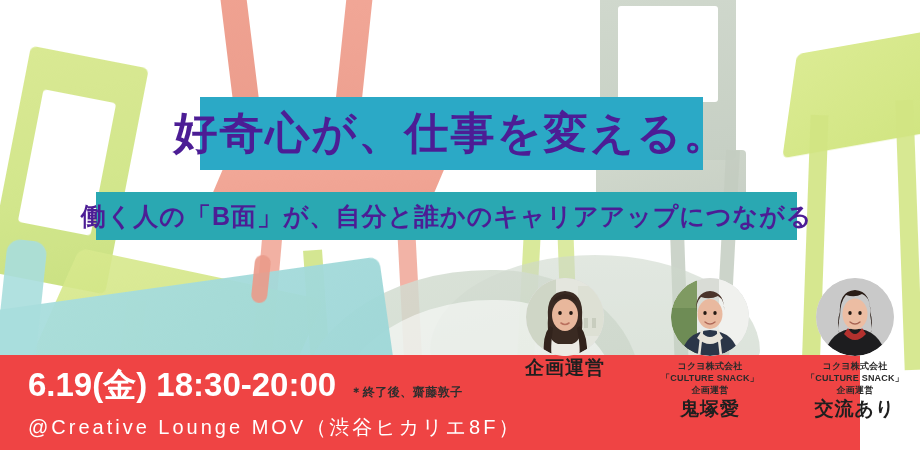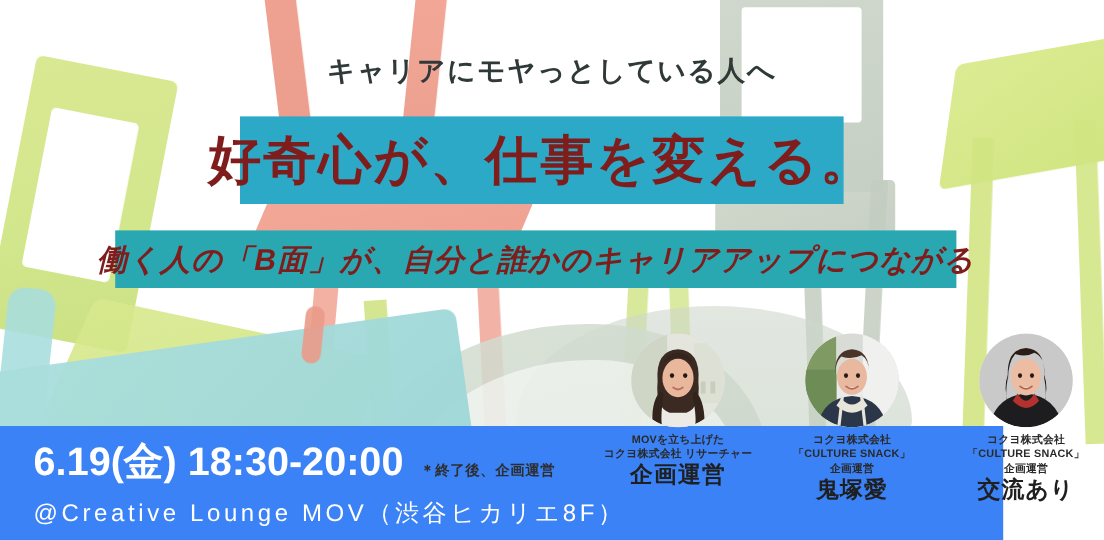--- a/index.html
+++ b/index.html
@@ -238,64 +238,64 @@
     width: 503px; height: 73px;
     background: #2ba9c6;
   }
   .headline-text {
     position: absolute;
     left: 0; top: 0;
     width: 100%; height: 100%;
     display: flex;
     align-items: center;
     justify-content: center;
-    color: #7f1d1d;
+    color: #4c1d95;
     font-size: 44px;
     font-weight: 700;
     letter-spacing: 2px;
     white-space: nowrap;
   }
   .sub-band {
     position: absolute;
     left: 96px; top: 192px;
     width: 701px; height: 48px;
     background: #2aa8b2;
   }
   .sub-text {
     position: absolute;
     left: 0; top: 0;
     width: 100%; height: 100%;
     display: flex;
     align-items: center;
     justify-content: center;
-    color: #7f1d1d;
+    color: #4c1d95;
     font-size: 25px;
     font-weight: 700;
     letter-spacing: 1px;
     white-space: nowrap;
-    font-style: italic;
   }
   .tagline {
     position: absolute;
     left: 0; top: 44px;
     width: 920px;
     text-align: center;
     color: #2f3a38;
     font-size: 23px;
     font-weight: 700;
     letter-spacing: 1.5px;
     white-space: nowrap;
   }
 
   
   .footer {
     position: absolute;
     left: 0; top: 355px;
     width: 836px; height: 95px;
-    background: #3b82f6;
+    background: #ef4444;
+    padding-left: 24px;
   }
   .footer-left {
     position: absolute;
     left: 28px; top: 8px;
     color: #ffffff;
   }
   .date-row {
     display: flex;
     align-items: baseline;
     gap: 14px;
@@ -390,35 +390,34 @@
     <div class="shape chair-green-leg4"></div>
     <div class="shape chair-pale-rail"></div>
     <div class="shape chair-pale-curve"></div>
     <div class="shape chair-pale-inner"></div>
     <div class="shape chair-mint-seat"></div>
     <div class="shape chair-mint-arm"></div>
     <div class="shape chair-mint-front"></div>
     <div class="shape chair-coral-dot"></div>
   </div>
 
-  <div class="tagline">キャリアにモヤっとしている人へ</div>
 
   <div class="headline-band">
     <div class="headline-text">好奇心が、仕事を変える。</div>
   </div>
 
   <div class="sub-band">
     <div class="sub-text">働く人の「B面」が、自分と誰かのキャリアアップにつながる</div>
   </div>
 
   <div class="footer">
     <div class="footer-left">
       <div class="date-row">
         <span class="date-text">6.19(金) 18:30-20:00</span>
-        <span class="note-text">＊終了後、企画運営</span>
+        <span class="note-text">＊終了後、齋藤敦子</span>
       </div>
       <div class="venue-text">@Creative Lounge MOV（渋谷ヒカリエ8F）</div>
     </div>
   </div>
 
   <div class="speakers">
 
     <div class="speaker">
       <div class="avatar">
         <svg width="78" height="78" viewBox="0 0 78 78">
@@ -438,22 +437,20 @@
             <ellipse cx="39" cy="37" rx="13" ry="16" fill="#e8b79c"></ellipse>
             <path d="M27 24 Q39 16 51 24 Q50 18 39 16 Q28 18 27 24 Z" fill="#33241d"></path>
             <ellipse cx="34" cy="35" rx="1.8" ry="2" fill="#231812"></ellipse>
             <ellipse cx="45" cy="35" rx="1.8" ry="2" fill="#231812"></ellipse>
             <path d="M35 45 Q39 48 43 45" stroke="#b9705e" stroke-width="1.6" fill="none" stroke-linecap="round"></path>
             <path d="M27 50 Q24 72 26 78 L18 78 Q16 58 24 48 Z" fill="#32231c"></path>
             <path d="M51 50 Q55 72 53 78 L61 78 Q62 58 54 48 Z" fill="#32231c"></path>
           </g>
         </svg>
       </div>
-      <div class="speaker-role">MOVを立ち上げた
-コクヨ株式会社 リサーチャー</div>
       <div class="speaker-name">企画運営</div>
     </div>
 
     <div class="speaker">
       <div class="avatar">
         <svg width="78" height="78" viewBox="0 0 78 78">
           <defs>
             <clipPath id="c2">
                 <circle cx="39" cy="39" r="39"></circle>
               </clipPath>

